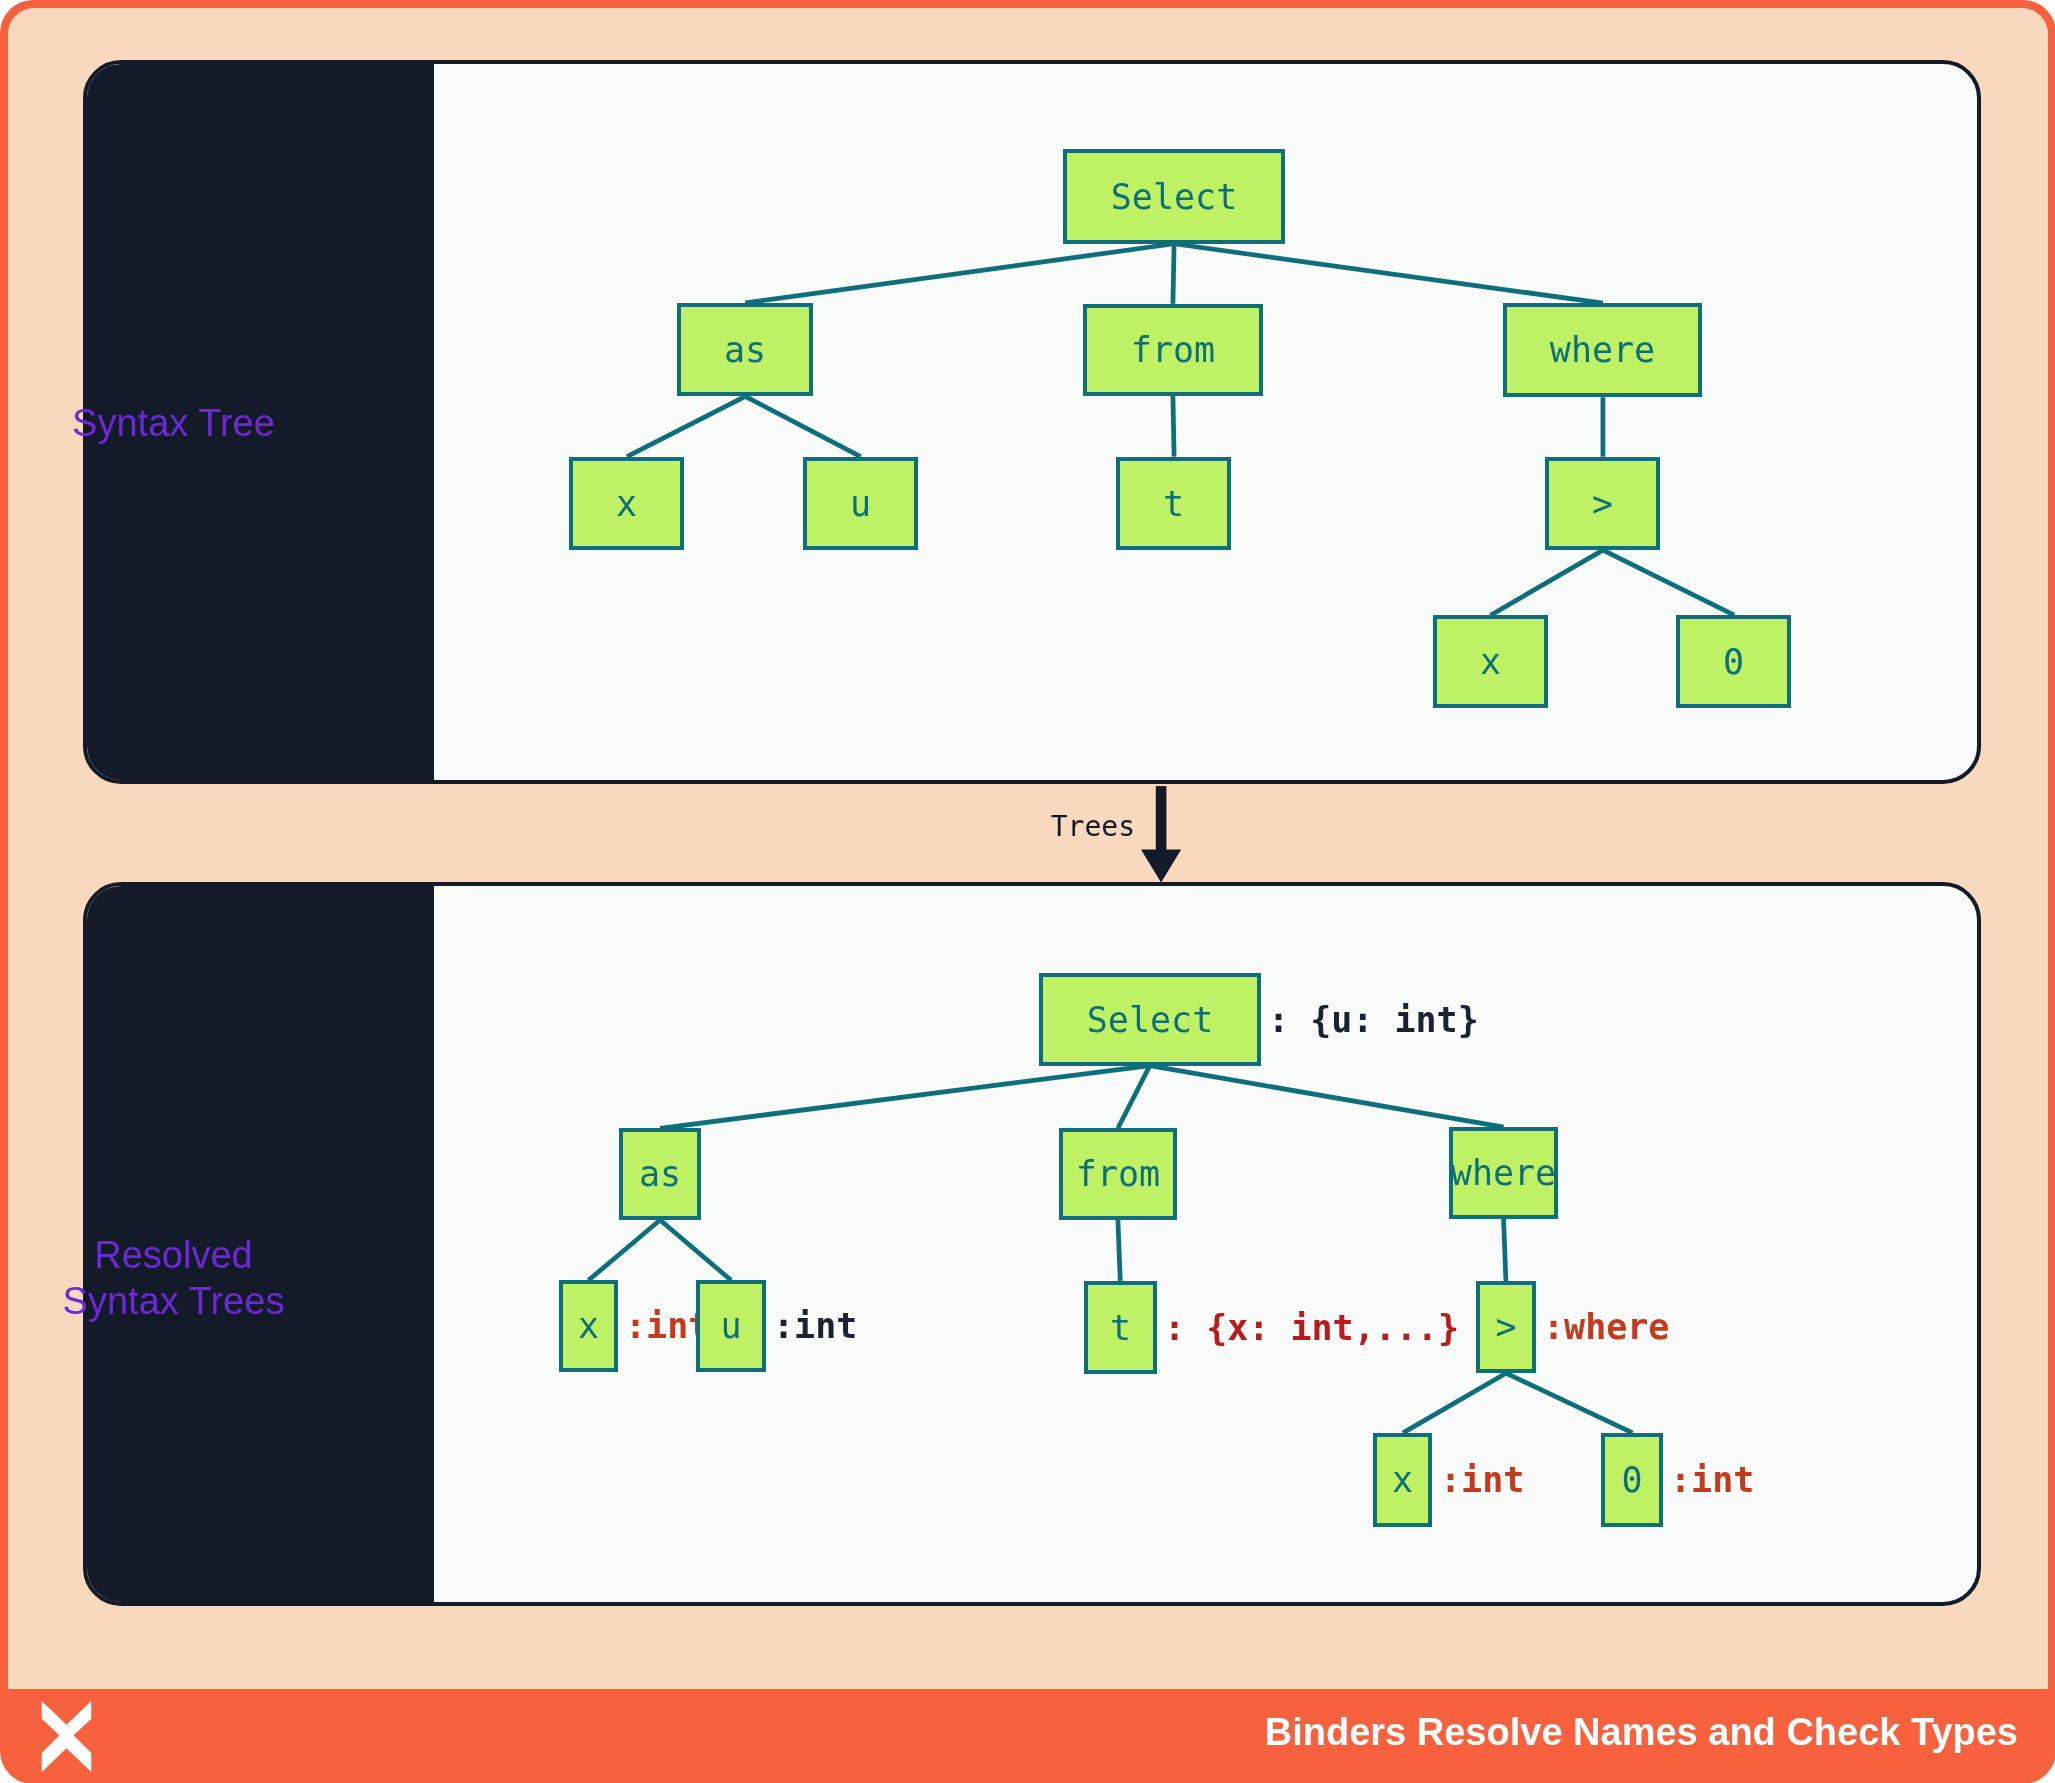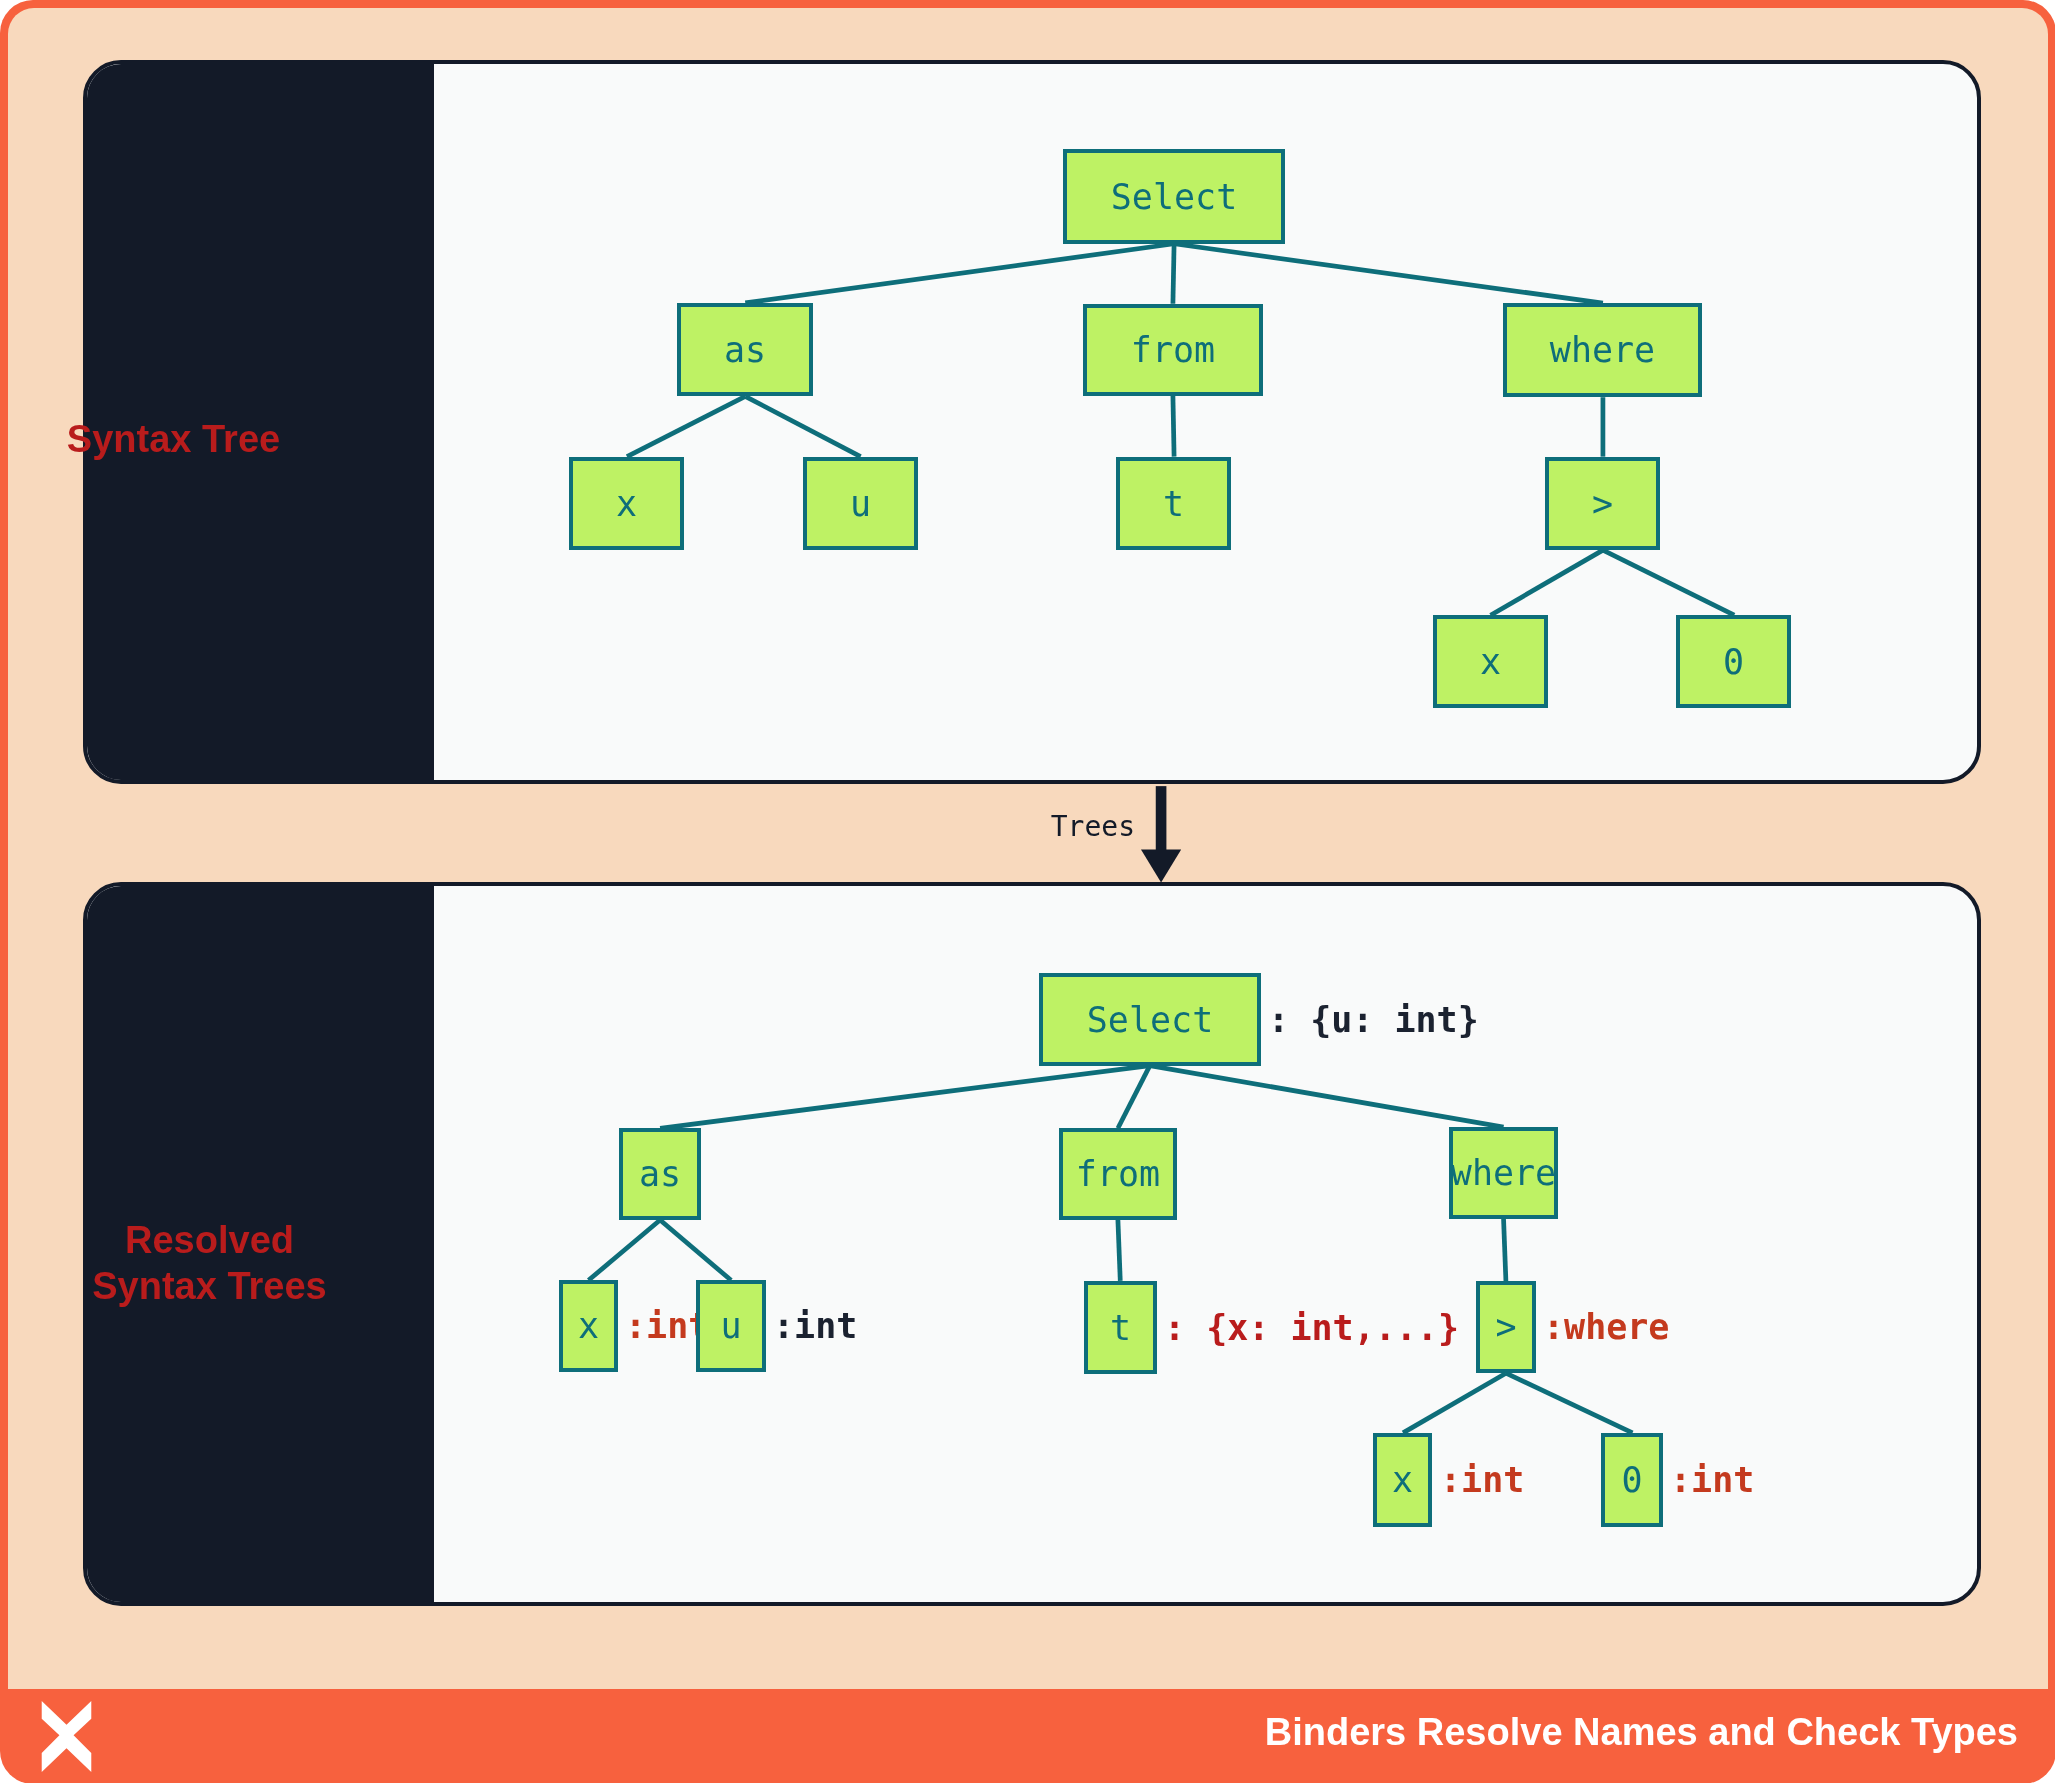--- a/index.html
+++ b/index.html
@@ -10,23 +10,23 @@
   #inner{position:absolute;left:8.3px;top:8.3px;right:8.3px;bottom:95px;
          background:#f8d9bd;border-radius:26px 26px 0 0;}
   
   .panel{position:absolute;left:83px;width:1898px;height:724px;
          background:#f9fafa;border:4.1px solid #131a28;border-radius:38px;
          box-sizing:border-box;overflow:hidden;}
   #panel-top{top:60px;}
   #panel-bottom{top:882px;}
   .side{position:absolute;left:0;top:0;bottom:0;width:347px;background:#131a28;}
   .side-label{position:absolute;left:0;width:347px;text-align:center;
-              color:#b91c1c;font-weight:bold;font-size:38px;line-height:46px;margin-top:16px;}
+              color:#6d28d9;font-weight:normal;font-size:38px;line-height:46px;}
   #side-label-top{top:400px;}
-  #side-label-bottom{top:1201px;padding-left:36px;}
+  #side-label-bottom{top:1232px;}
   
   #edges{position:absolute;left:0;top:0;width:2056px;height:1784px;pointer-events:none;}
   .node{position:absolute;box-sizing:border-box;border:4.7px solid #0e6e7a;
         background:#bef264;display:flex;align-items:center;justify-content:center;
         font-family:"DejaVu Sans Mono",monospace;font-size:35px;color:#0e6e7a;}
   .ann{position:absolute;font-family:"DejaVu Sans Mono",monospace;font-size:35px;
        font-weight:bold;white-space:pre;display:flex;align-items:center;}
   
   #binder-label{position:absolute;left:958px;top:810px;width:177px;text-align:right;
                 font-family:"DejaVu Sans Mono",monospace;font-size:28px;color:#131a28;}

